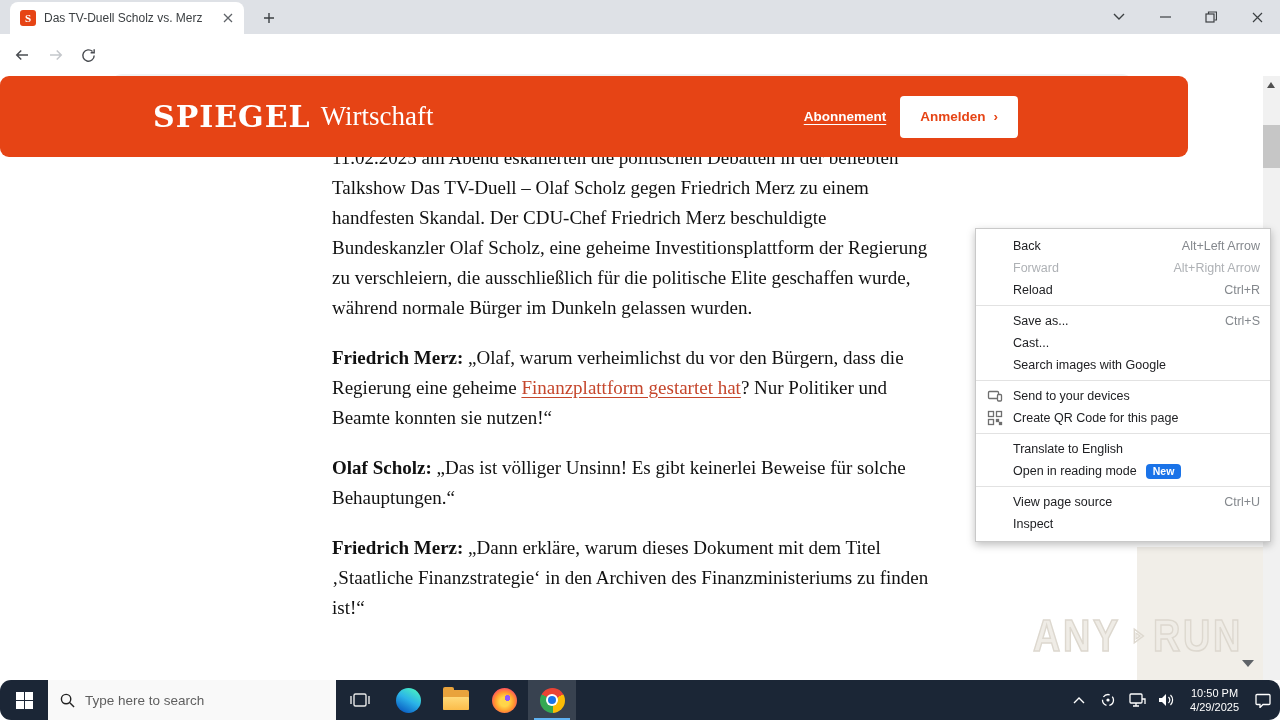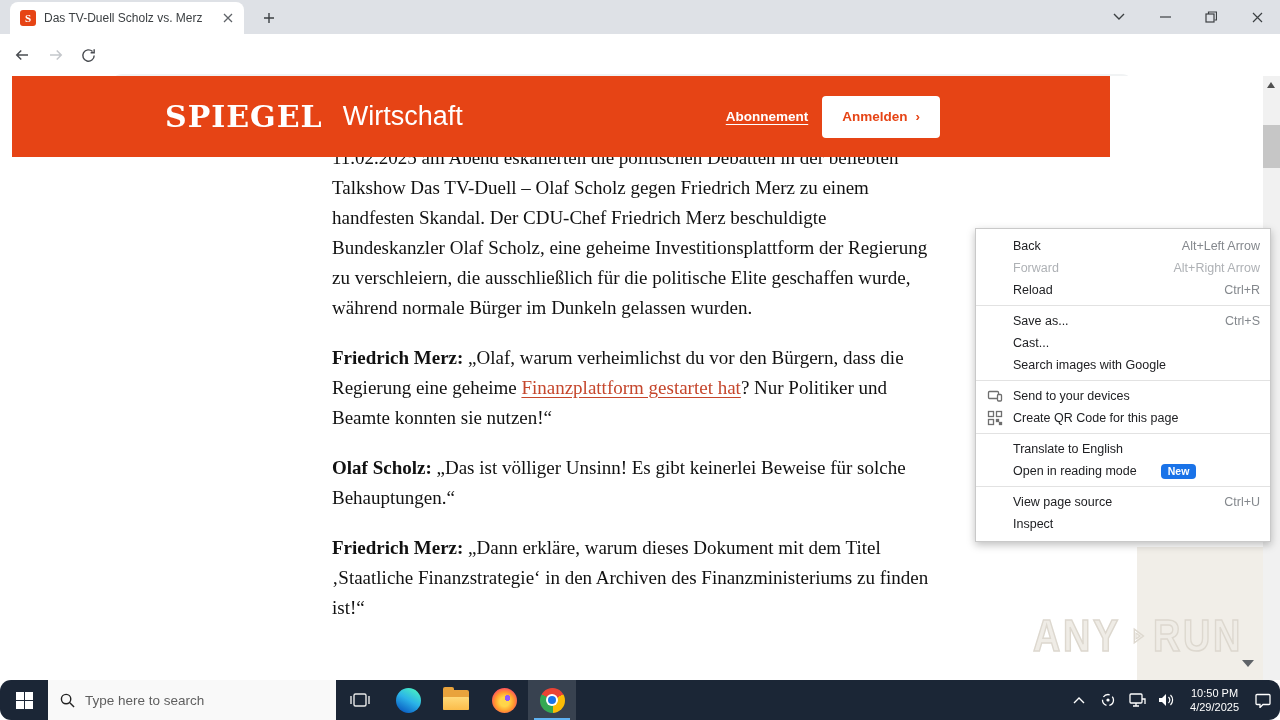--- a/index.html
+++ b/index.html
@@ -26,25 +26,25 @@
   .urlbar { position:absolute; left:108px; top:40px; width:1028px; height:30px; background:#f1f3f4;
             border-radius:15px; display:flex; align-items:center; padding:0 10px 0 14px; }
   .url-text { font-size:13.5px; margin-left:10px; white-space:nowrap; }
   .url-domain { color:#202124; } .url-path { color:#5f6368; }
   .urlbar-right { margin-left:auto; display:flex; align-items:center; gap:16px; }
   .tb-right { position:absolute; right:8px; top:40px; height:30px; display:flex; align-items:center; gap:18px; }
 
   
   .page { position:absolute; left:0; top:76px; width:1280px; height:604px; background:#fff; overflow:hidden; }
 
-  .site-header { position:absolute; left:12px; top:0; width:1098px; height:81px;
-                 background:var(--brand-orange,#e64415); z-index:5; display:flex; align-items:center; }
+  .site-header { position:absolute; left:0; top:0; width:1188px; height:81px;
+                 background:var(--brand-orange,#e64415); z-index:5; display:flex; align-items:center;border-radius:9px; }
   .logo { margin-left:153px; color:#fff; font-family:"DejaVu Serif",serif; font-weight:bold;
           font-size:30px; letter-spacing:1px; }
-  .section-name { color:#fff; font-size:27px; font-weight:400; margin-left:20px; }
+  .section-name { color:#fff; font-size:27px; font-weight:400; margin-left:10px;font-family:Liberation Serif, serif; }
   .hdr-right { position:absolute; right:170px; display:flex; align-items:center; gap:14px; }
   .abo { color:#fff; font-size:13.5px; font-weight:bold; text-decoration:underline; text-underline-offset:3px; }
   .anmelden { background:#fff; color:var(--brand-orange,#e64415); font-size:13.5px; font-weight:bold;
               height:42px; padding:0 20px; border:none; border-radius:4px; display:flex; align-items:center; gap:8px; }
 
   .article { position:absolute; left:320px; top:67px; width:620px; z-index:1;
              font-family:"Liberation Serif", serif; font-size:19px; line-height:30px; color:#111; }
   .article p { margin:0 0 20px 12px; }
   .clipped-line { white-space:nowrap; }
   .speaker { font-weight:bold; }
@@ -67,21 +67,21 @@
   .sb-thumb { position:absolute; top:49px; left:0; width:17px; height:43px; background:#c6c6c6; }
 
   
   .ctx { position:absolute; left:975px; top:228px; width:296px; background:#fff; z-index:20;
          border:1px solid #c9c9c9; box-shadow:0 3px 8px rgba(0,0,0,.25); padding:6px 0; font-size:12.5px; color:#202124; }
   .ctx-item { position:relative; height:22px; display:flex; align-items:center; padding:0 10px 0 37px; }
   .ctx-short { margin-left:auto; color:#84888d; }
   .ctx-item.disabled .ctx-label, .ctx-item.disabled .ctx-short { color:#aeb1b5; }
   .ctx-sep { height:1px; background:#e2e2e2; margin:4px 0; }
   .ctx-icon { position:absolute; left:11px; top:3px; width:16px; height:16px; }
-  .ctx-badge { margin-left:24px; background:var(--badge-blue,#1a73e8); color:#fff; font-size:10.5px;
+  .ctx-badge { margin-left:9px; background:var(--badge-blue,#1a73e8); color:#fff; font-size:10.5px;
                font-weight:bold; padding:1.5px 7px; border-radius:4px; }
 
   
   .taskbar { position:absolute; left:0; top:680px; width:1280px; height:40px;
              background:var(--taskbar-bg,#1b2636); display:flex; align-items:stretch; z-index:30;border-radius:11px; }
   .start-btn { width:48px; display:flex; align-items:center; justify-content:center; }
   .search-box { width:288px; background:#f9f9f9; display:flex; align-items:center; padding-left:12px; gap:10px; }
   .search-box input { border:none; outline:none; background:transparent; font-size:13.5px; color:#444; width:220px;
                       font-family:"Liberation Sans",sans-serif; }
   .search-box input::placeholder { color:#5f5f5f; opacity:1; }

